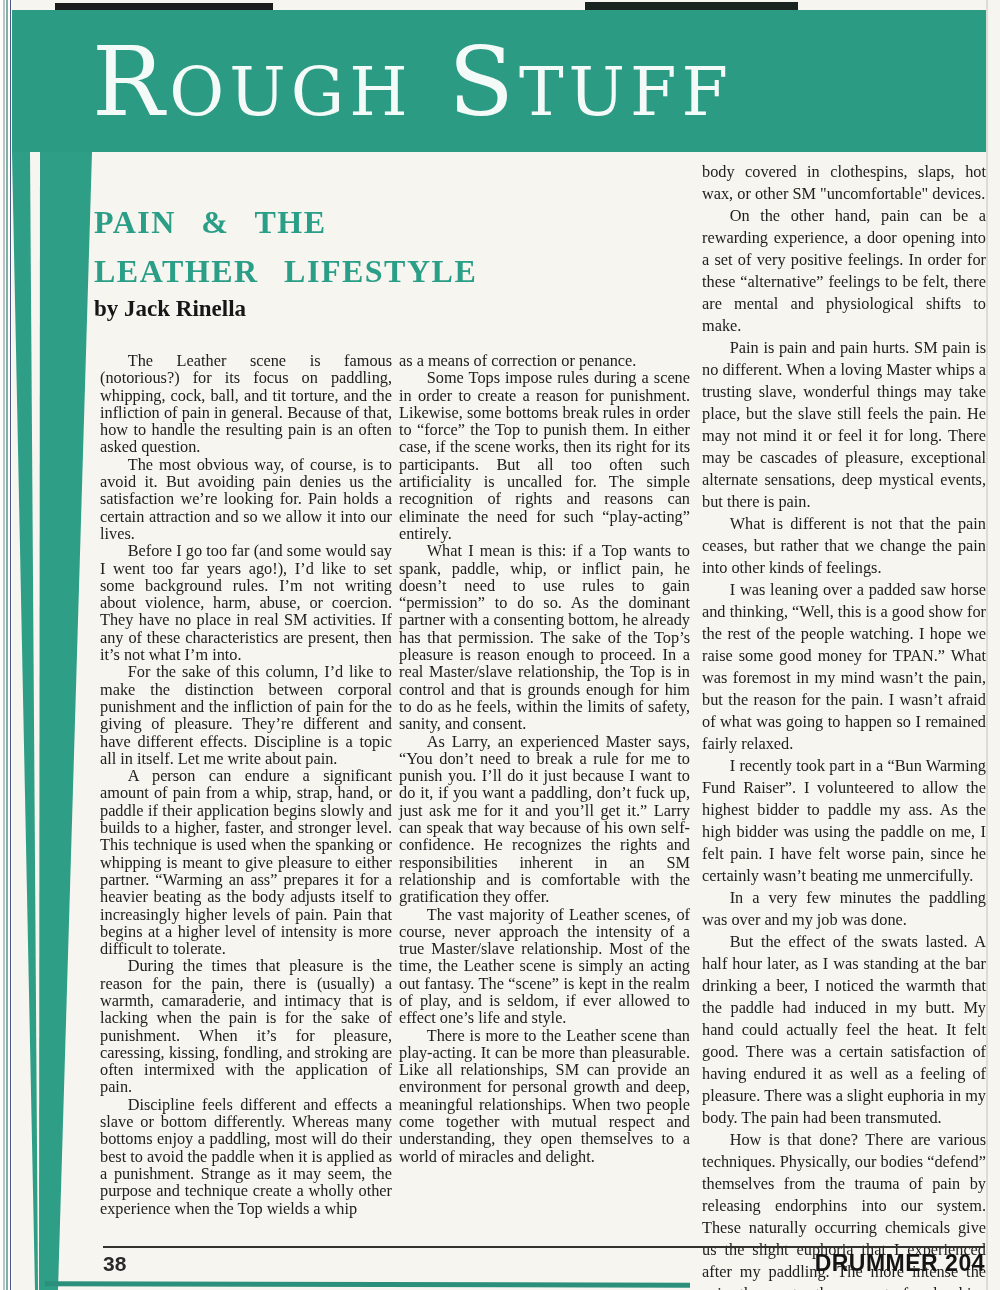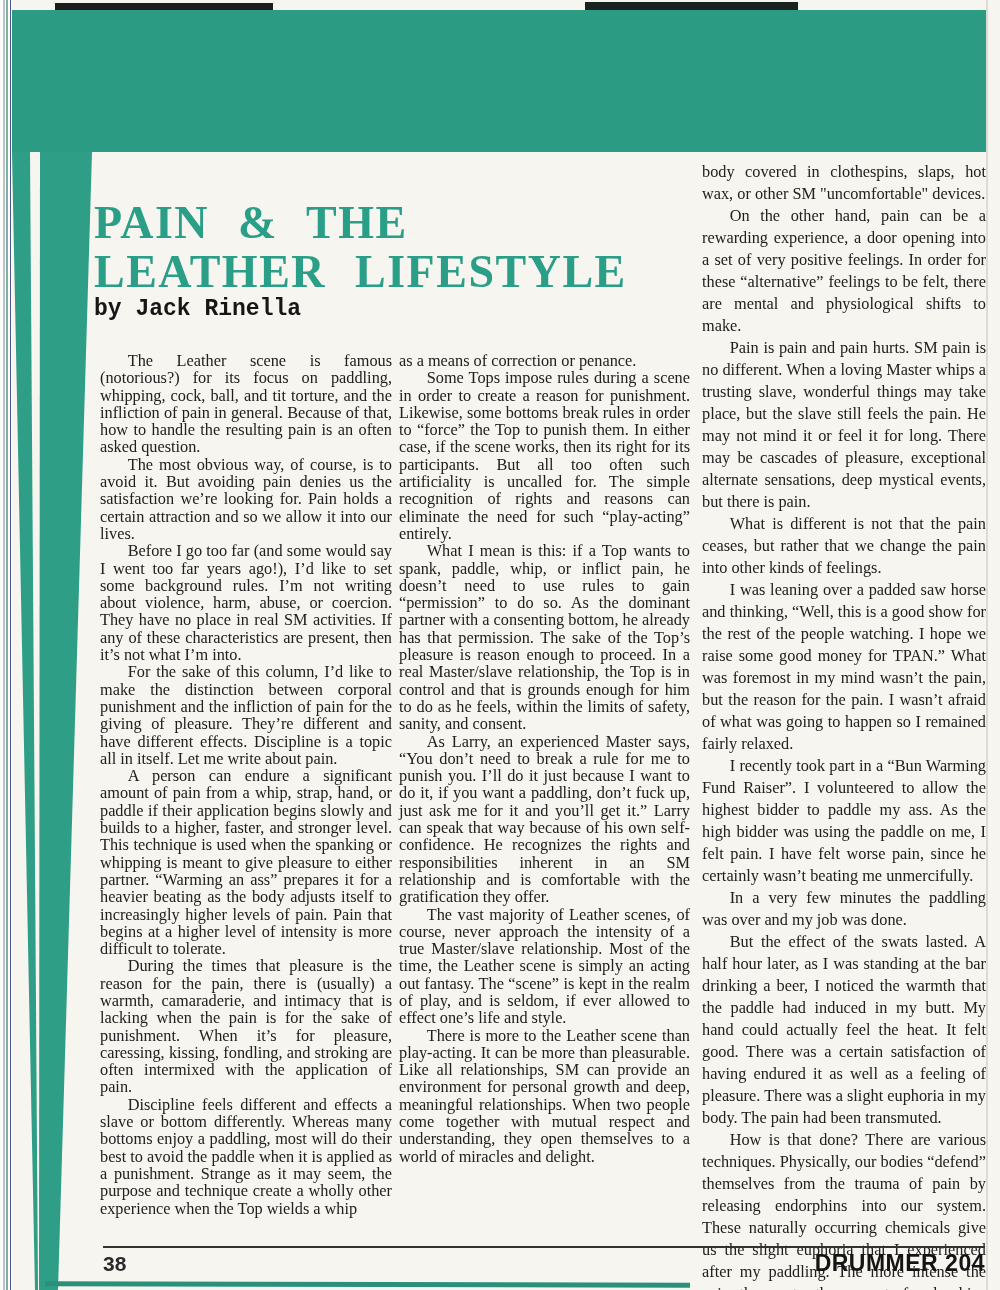--- a/index.html
+++ b/index.html
@@ -58,31 +58,31 @@
     background: #2a8f7b; transform: rotate(0.15deg);
   }
   .right-edge { position: absolute; left: 986px; top: 0; width: 2px; height: 1290px; background: #dcdbd5; }
 
   
   .title {
     position: absolute;
     left: 94px; top: 198px;
     font-family: "Liberation Serif", serif;
     font-weight: 700;
-    font-size: 46px;
+    font-size: 32px;
     line-height: 49px;
     letter-spacing: 1.5px;
     word-spacing: 16px;
     color: var(--title_teal, #2b9e87);
     white-space: nowrap;
   }
   .byline {
     position: absolute;
     left: 94px; top: 296px;
-    font-family: Liberation Mono, monospace;
+    font-family: Liberation Serif, serif;
     font-weight: 700;
     font-size: 23px;
     color: #161616;
   }
 
   
   .col {
     position: absolute;
     font-family: "Liberation Serif", serif;
     font-size: 16.3px;
@@ -116,20 +116,21 @@
 
   <div class="left-margin"></div>
   <div class="edge-line e1"></div>
   <div class="edge-line e2"></div>
   <div class="edge-line e3"></div>
 
   <div class="topbar topbar-a"></div>
   <div class="topbar topbar-b"></div>
 
   <div class="band"></div>
+  <div class="masthead">Rough Stuff</div>
 
   <div class="stripe stripe-a"></div>
   <div class="stripe stripe-b"></div>
 
   <div class="title">
     <div>PAIN &amp; THE</div>
     <div>LEATHER LIFESTYLE</div>
   </div>
   <div class="byline">by Jack Rinella</div>
 

